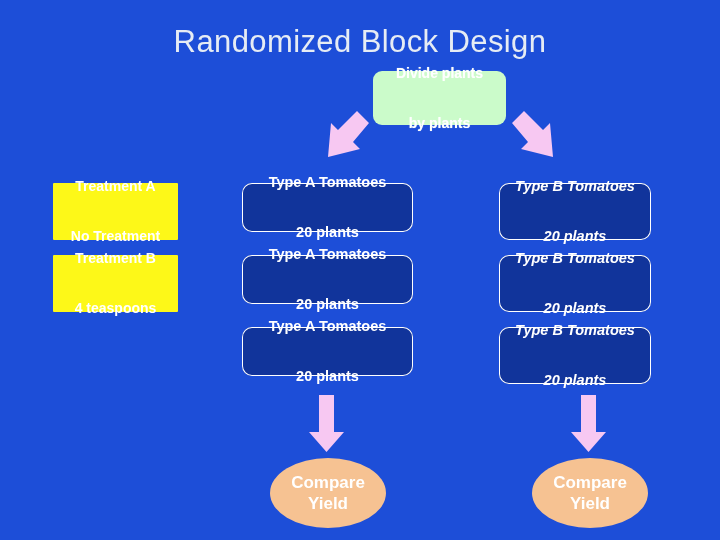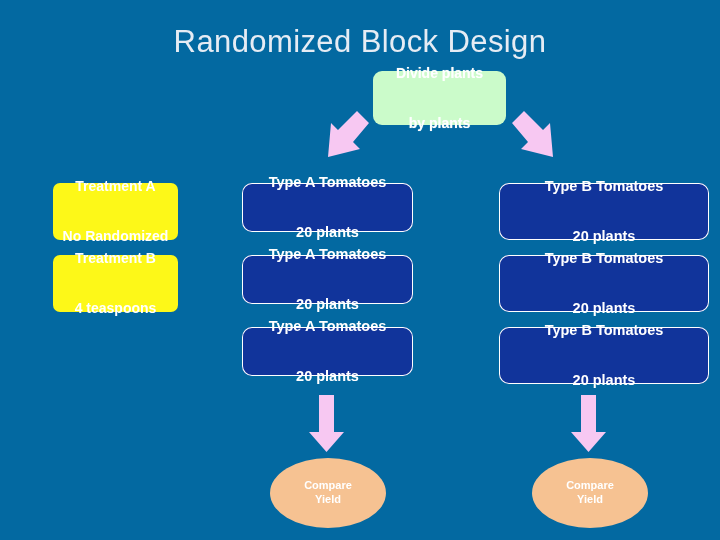--- a/index.html
+++ b/index.html
@@ -13,21 +13,21 @@
     position: relative;
     overflow: hidden;
     font-family: "Liberation Sans", sans-serif;
   }
 
   #slide {
     position: absolute;
     left: 0; top: 0;
     width: 720px;
     height: 540px;
-    background: #0369a1;
+    background: #1d4ed8;
   }
 
   
   .title {
     position: absolute;
     left: 0;
     top: 24px;
     width: 720px;
     text-align: center;
     color: #e6ecf4;
@@ -68,32 +68,32 @@
   .node-green .l1, .node-green .l2 {
     text-shadow: 0 0 1px rgba(255,255,255,0.6);
   }
 
   
   .node-yellow {
     width: 125px;
     height: 57px;
     background: #fdf818;
     font-size: 14px;
-    border-radius: 7px;
+    border-radius: 1px;
   }
 
   
   .node-blue {
     background: #11349b;
     font-size: 14.5px;
     border-radius: 10px;
     box-shadow: 0 0 0 1px #ffffff inset;
   }
   .node-blue.col-a { width: 171px; height: 49px; }
-  .node-blue.col-b { width: 210px; height: 57px; }
+  .node-blue.col-b { width: 152px; height: 57px; font-style: italic; }
 
   
   .row-1 { top: 183px; }
   .row-2 { top: 255px; }
   .row-3 { top: 327px; }
 
   
   .col-y { left: 53px; }
   .col-a { left: 242px; }
   .col-b { left: 499px; }
@@ -104,21 +104,21 @@
     box-sizing: border-box;
     display: flex;
     flex-direction: column;
     align-items: center;
     justify-content: center;
     text-align: center;
     background: #f6c292;
     border-radius: 50%;
     color: #ffffff;
     font-weight: bold;
-    font-size: 11px;
+    font-size: 17px;
     line-height: 1.25;
     width: 116px;
     height: 70px;
   }
   .ell-left  { left: 270px; top: 458px; }
   .ell-right { left: 532px; top: 458px; }
 
   
   #arrows {
     position: absolute;
@@ -154,21 +154,21 @@
     </g>
   </svg>
 
   <div class="node node-green">
     <span class="l1">Divide plants</span>
     <span class="l2">by plants</span>
   </div>
 
   <div class="node node-yellow col-y row-1">
     <span class="l1">Treatment A</span>
-    <span class="l2">No Randomized</span>
+    <span class="l2">No Treatment</span>
   </div>
   <div class="node node-yellow col-y row-2">
     <span class="l1">Treatment B</span>
     <span class="l2">4 teaspoons</span>
   </div>
 
   <div class="node node-blue col-a row-1">
     <span class="l1">Type A Tomatoes</span>
     <span class="l2">20 plants</span>
   </div>

